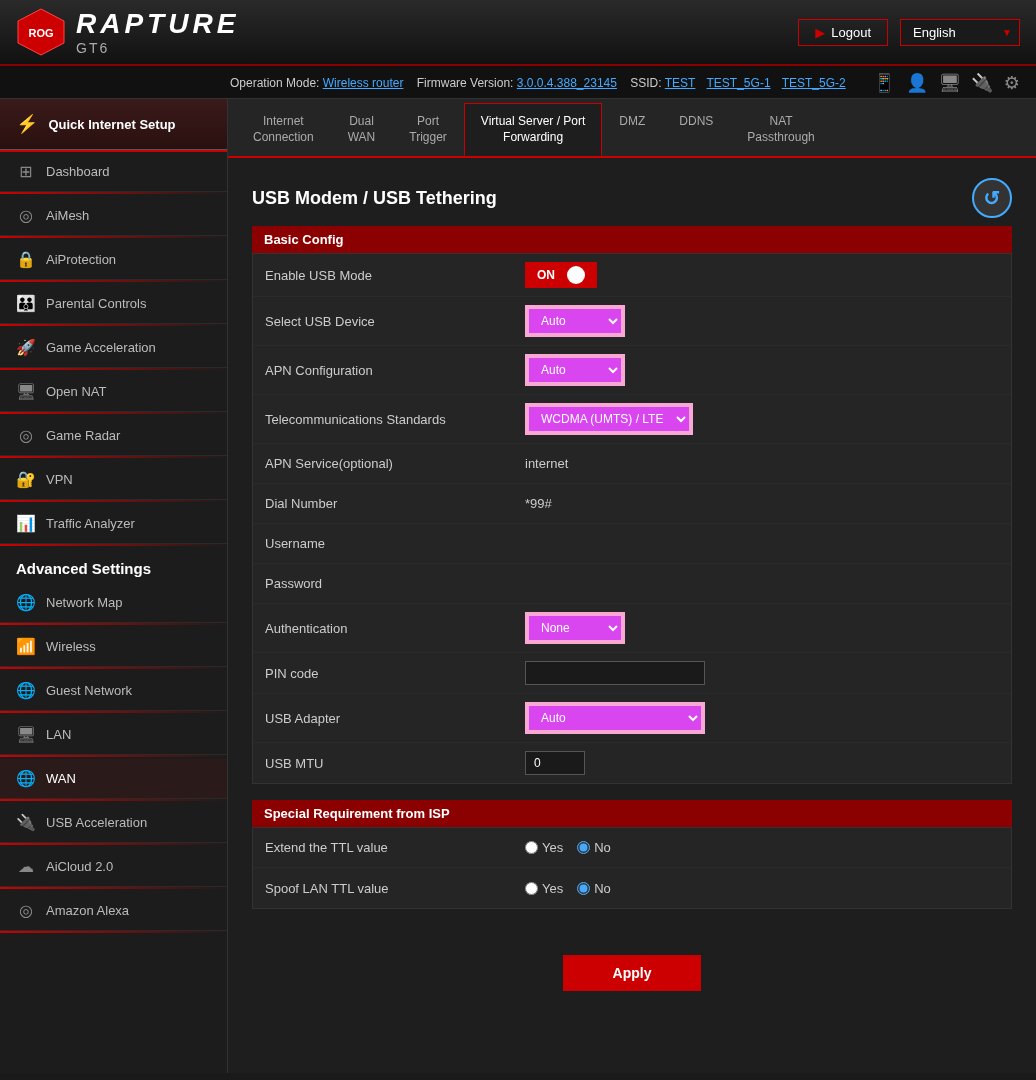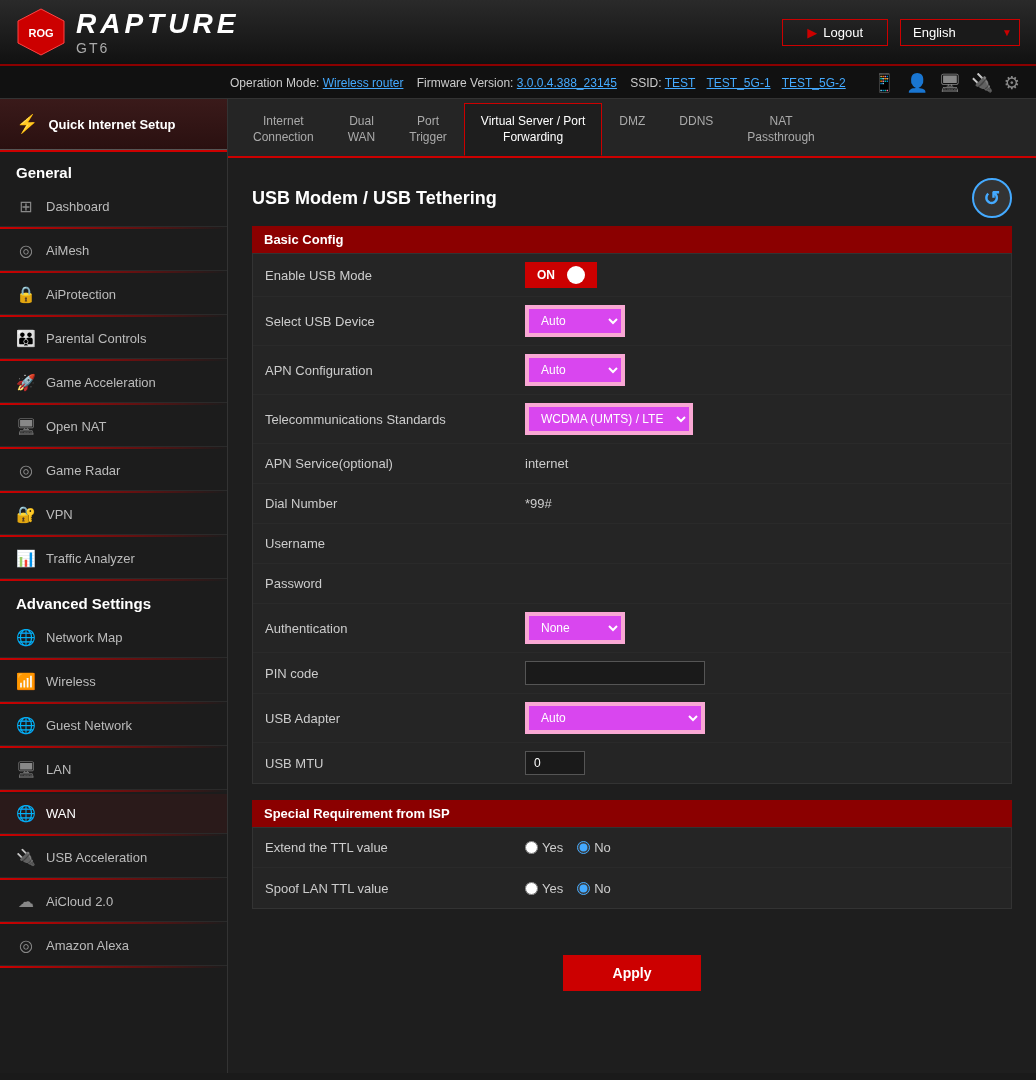--- a/index.html
+++ b/index.html
@@ -50,21 +50,21 @@
     }
     .header-right {
       display: flex;
       align-items: center;
       gap: 12px;
     }
     .logout-btn {
       background: transparent;
       border: 1px solid #c00;
       color: #fff;
-      padding: 5px 24px;
+      padding: 5px 16px;
       cursor: pointer;
       display: flex;
       align-items: center;
       gap: 6px;
       font-size: 13px;
     }
     .logout-btn::before {
       content: '▶';
       color: #c00;
     }
@@ -424,21 +424,20 @@
 
 <div class="layout">
 
   <div class="sidebar">
     <div class="quick-setup">
       <span class="quick-setup-icon">⚡</span>
       <span class="quick-setup-text">Quick Internet Setup</span>
     </div>
     <div class="sidebar-divider"></div>
 
-    <div class="sidebar-section-title">General</div>
 
     <div class="sidebar-item">
       <span class="sidebar-item-icon">⊞</span>
       <span class="sidebar-item-label">Dashboard</span>
     </div>
     <div class="sidebar-red-divider"></div>
     <div class="sidebar-item">
       <span class="sidebar-item-icon">◎</span>
       <span class="sidebar-item-label">AiMesh</span>
     </div>

